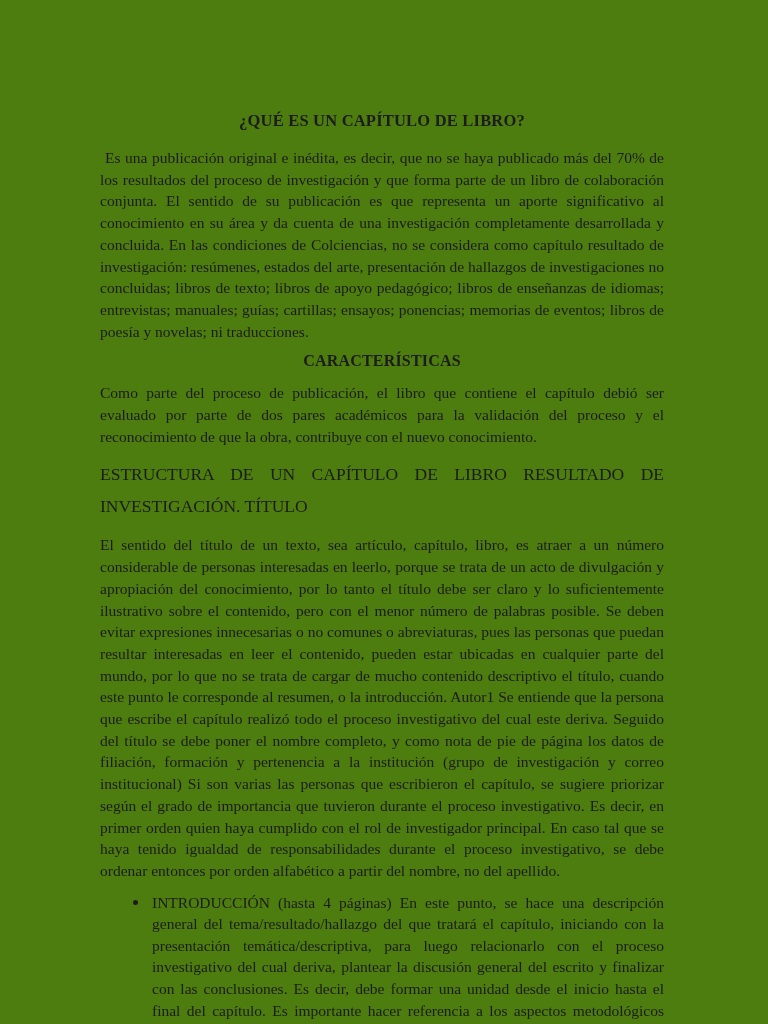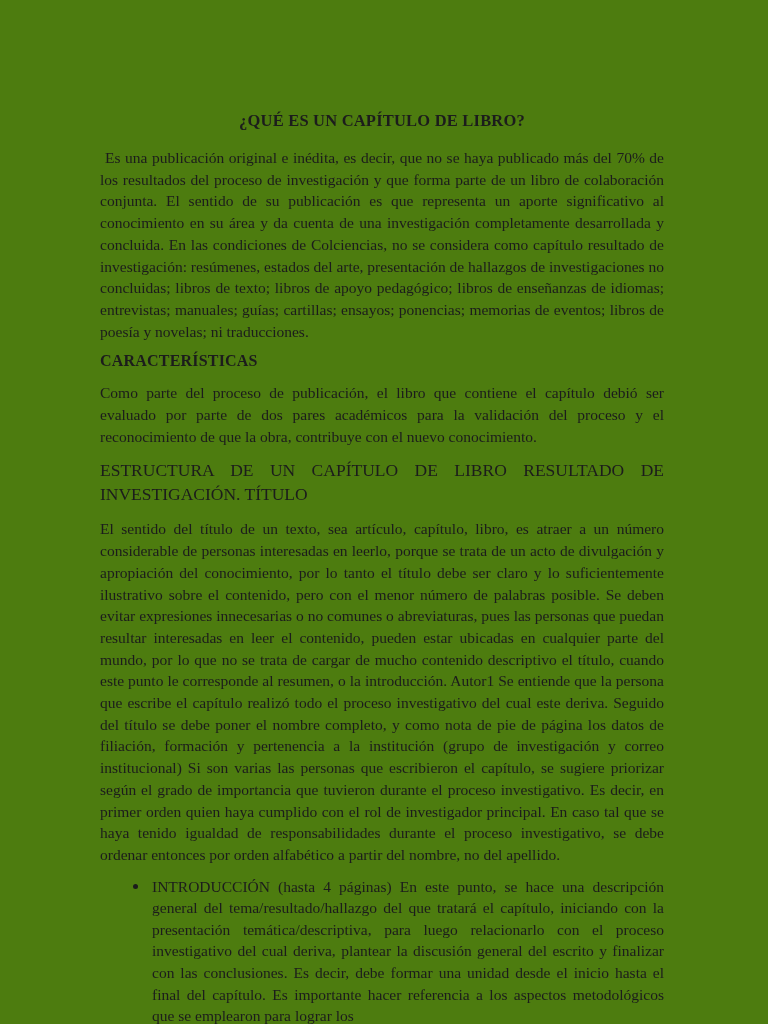--- a/index.html
+++ b/index.html
@@ -33,27 +33,28 @@
     line-height: 21.7px;
     text-align: justify;
     margin: 12px 0 10px 0;
   }
   .intro-par {
     text-indent: 5px;
   }
   .h-center {
     font-size: 16px;
     font-weight: 700;
+    text-align: center;
     margin: 10px 0 12px 0;
     letter-spacing: 0.2px;
   }
   .h-structure {
     font-size: 17.5px;
     font-weight: 400;
-    line-height: 24px;
+    line-height: 32px;
     text-align: justify;
     margin: 11px 0 8px 0;
   }
   .bullet-list {
     list-style: none;
     margin: 10px 0 0 0;
     padding: 0;
     font-family: Liberation Serif, serif;
   }
   .bullet-item {

